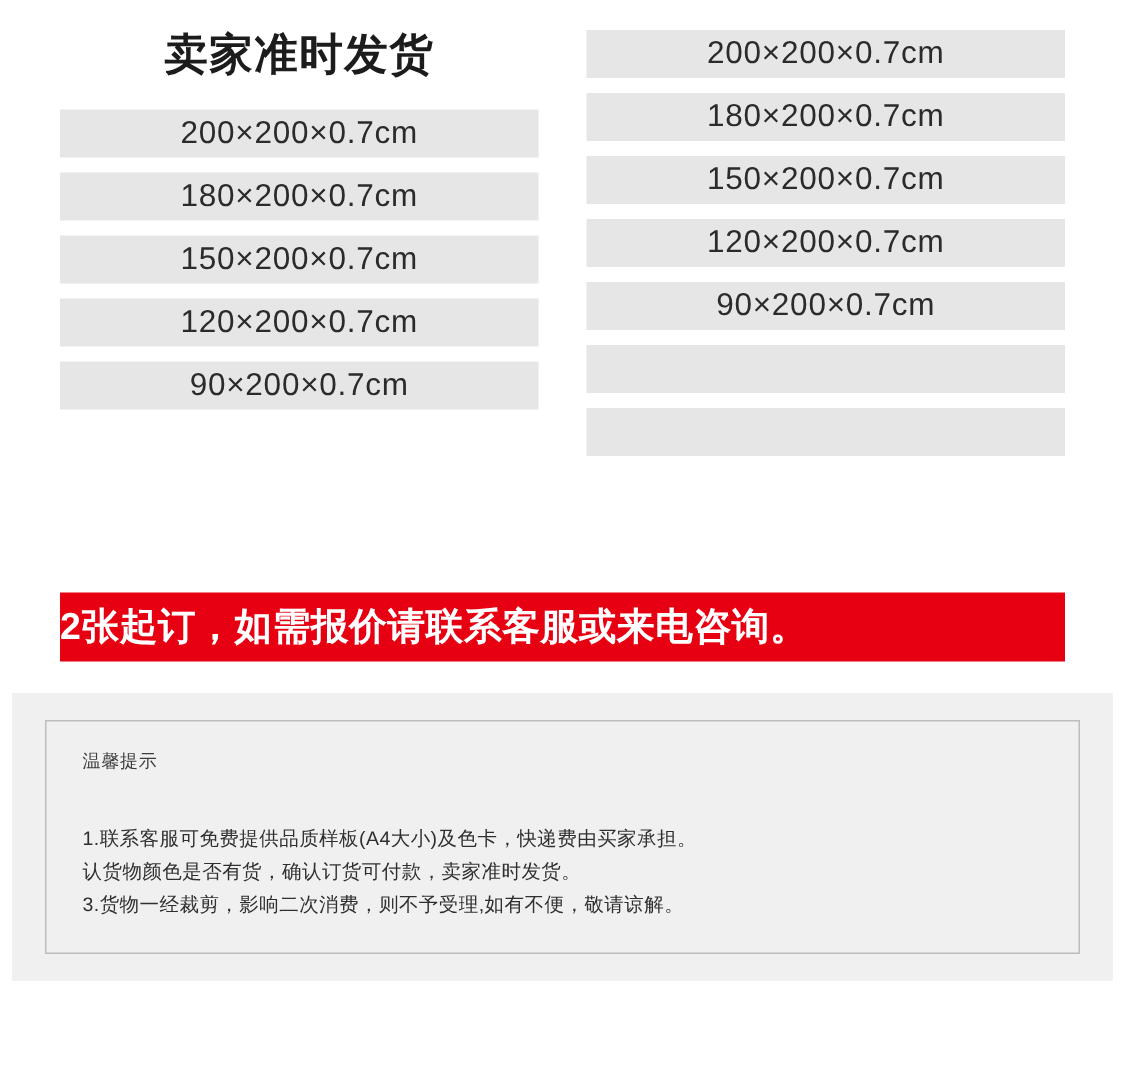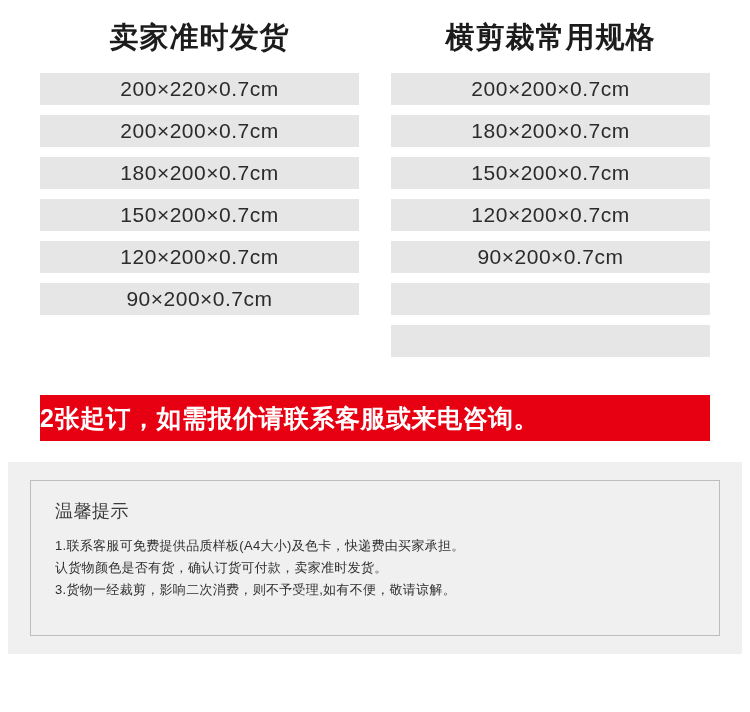--- a/index.html
+++ b/index.html
@@ -91,23 +91,23 @@
   }
   .notice-inner {
     width: 100%;
     height: 100%;
     border: 1px solid #bdbdbd;
     box-sizing: border-box;
     padding: 18px 24px;
     background: #f0f0f0;
   }
   .notice-heading {
-    font-size: 18px;
+    font-size: 12px;
     color: #3c3c3c;
-    margin-bottom: 12px;
+    margin-bottom: 32px;
     letter-spacing: 0.5px;
     font-family: Liberation Mono, monospace;
   }
   .notice-line {
     font-size: 13px;
     color: #2f2f2f;
     line-height: 22px;
     letter-spacing: 0.3px;
   }
   .notice-line.indent {
@@ -116,30 +116,28 @@
 </style>
 </head>
 <body>
 
 <div class="page">
 
   <div class="spec-area">
 
     <div class="spec-col left">
       <div class="spec-title">卖家准时发货</div>
-      <div class="spec-row shade">200×220×0.7cm</div>
       <div class="spec-row shade">200×200×0.7cm</div>
       <div class="spec-row shade">180×200×0.7cm</div>
       <div class="spec-row shade">150×200×0.7cm</div>
       <div class="spec-row shade">120×200×0.7cm</div>
       <div class="spec-row shade">90×200×0.7cm</div>
     </div>
 
     <div class="spec-col right">
-      <div class="spec-title">横剪裁常用规格</div>
       <div class="spec-row shade">200×200×0.7cm</div>
       <div class="spec-row shade">180×200×0.7cm</div>
       <div class="spec-row shade">150×200×0.7cm</div>
       <div class="spec-row shade">120×200×0.7cm</div>
       <div class="spec-row shade">90×200×0.7cm</div>
       <div class="spec-row shade empty"></div>
       <div class="spec-row shade empty"></div>
     </div>
 
   </div>

